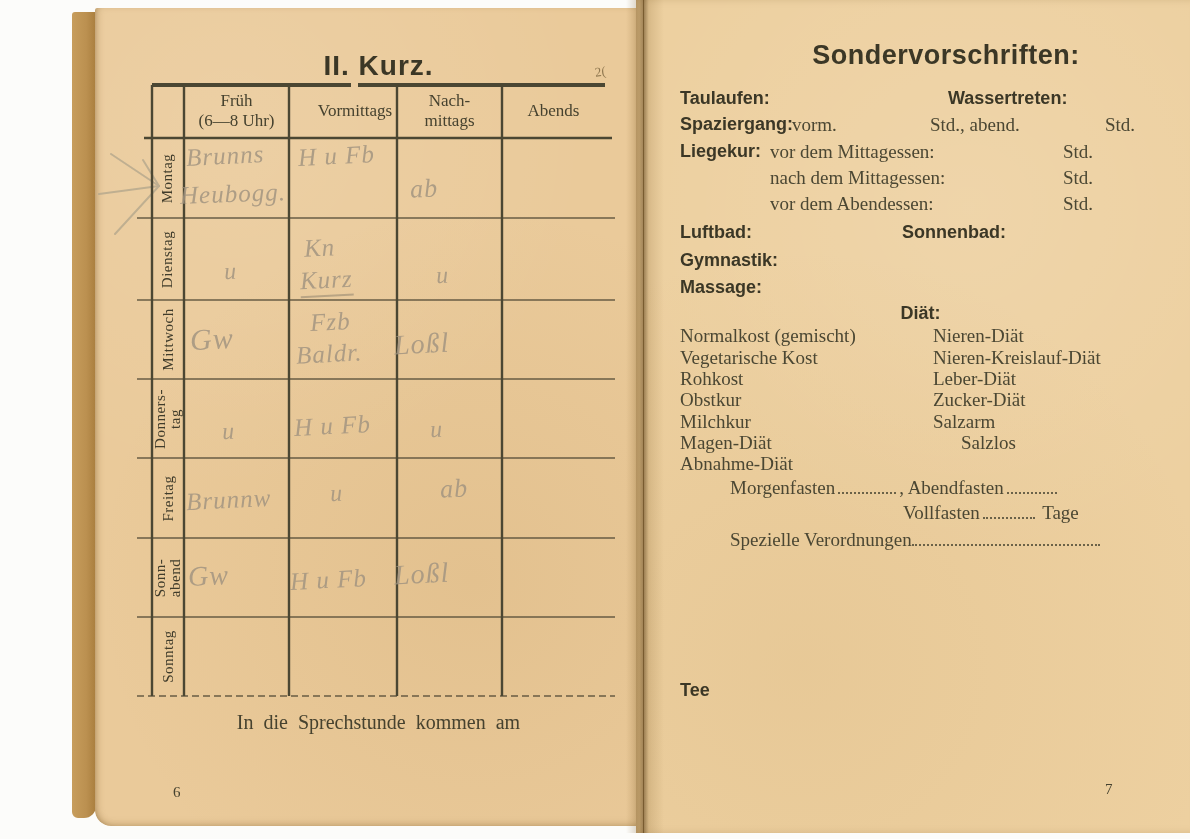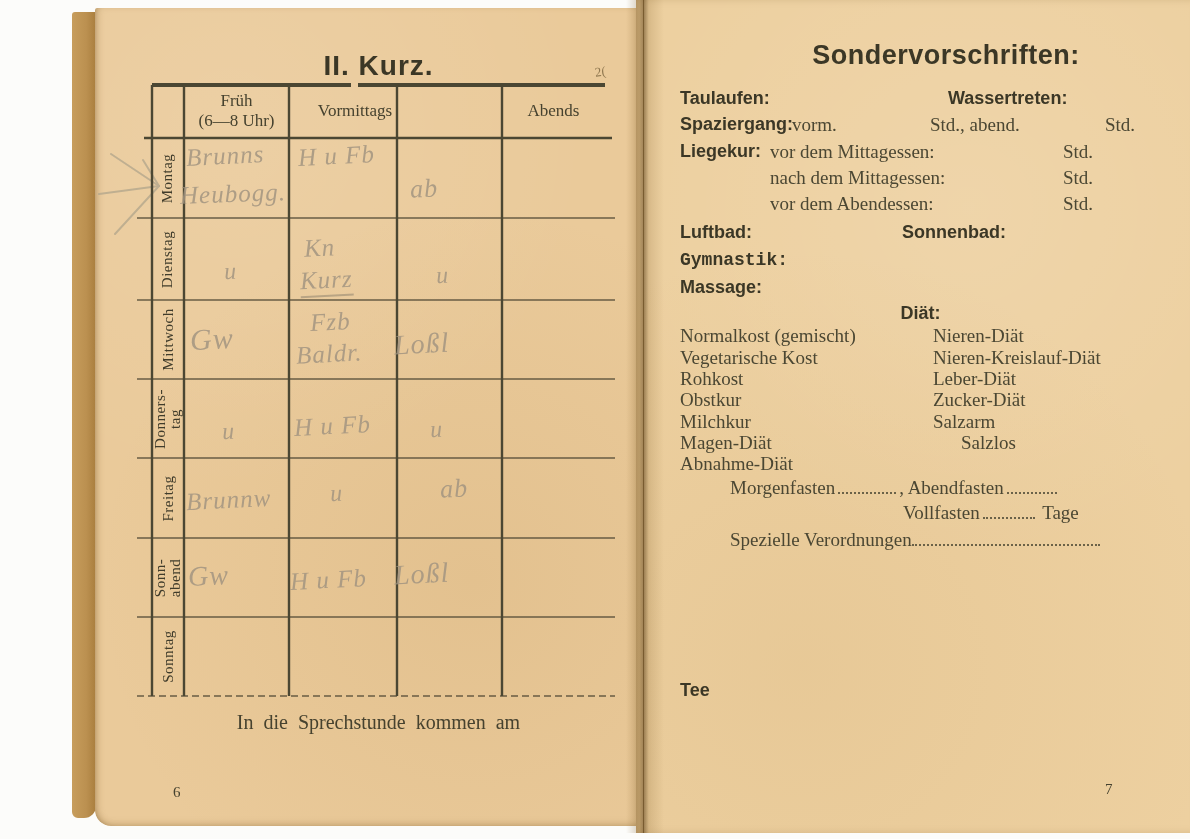--- a/index.html
+++ b/index.html
@@ -142,20 +142,24 @@
       </svg>
 
       <div class="hc hc1">
         <span>Früh</span>
         <span>(6—8 Uhr)</span>
       </div>
       <div class="hc hc2">
         <span>Vormittags</span>
 
       </div>
+      <div class="hc hc3">
+        <span>Nach-</span>
+        <span>mittags</span>
+      </div>
       <div class="hc hc4">
         <span>Abends</span>
 
       </div>
 
       <div class="day d1">
           <div class="day-inner">
             <span>Montag</span>
           </div>
         </div>
@@ -240,21 +244,21 @@
     <span class="s" style="left:427px;top:141px;">Std.</span>
 
     <span class="s" style="left:134px;top:167px;">nach dem Mittagessen:</span>
     <span class="s" style="left:427px;top:167px;">Std.</span>
 
     <span class="s" style="left:134px;top:193px;">vor dem Abendessen:</span>
     <span class="s" style="left:427px;top:193px;">Std.</span>
 
     <span class="b" style="left:44px;top:222px;">Luftbad:</span>
     <span class="b" style="left:266px;top:222px;">Sonnenbad:</span>
-    <span class="b" style="left:44px;top:250px;font-family:Liberation Mono, monospace;">Gymnastik:</span>
+    <span class="b" style="left:44px;top:250px;">Gymnastik:</span>
     <span class="b" style="left:44px;top:277px;">Massage:</span>
 
     <span class="b ctr" style="top:303px;padding-left:15px;">Diät:</span>
 
     <span class="s" style="left:44px;top:325px;">Normalkost (gemischt)</span>
     <span class="s" style="left:44px;top:347px;">Vegetarische Kost</span>
     <span class="s" style="left:44px;top:368px;">Rohkost</span>
     <span class="s" style="left:44px;top:389px;">Obstkur</span>
     <span class="s" style="left:44px;top:411px;">Milchkur</span>
     <span class="s" style="left:44px;top:432px;">Magen-Diät</span>

